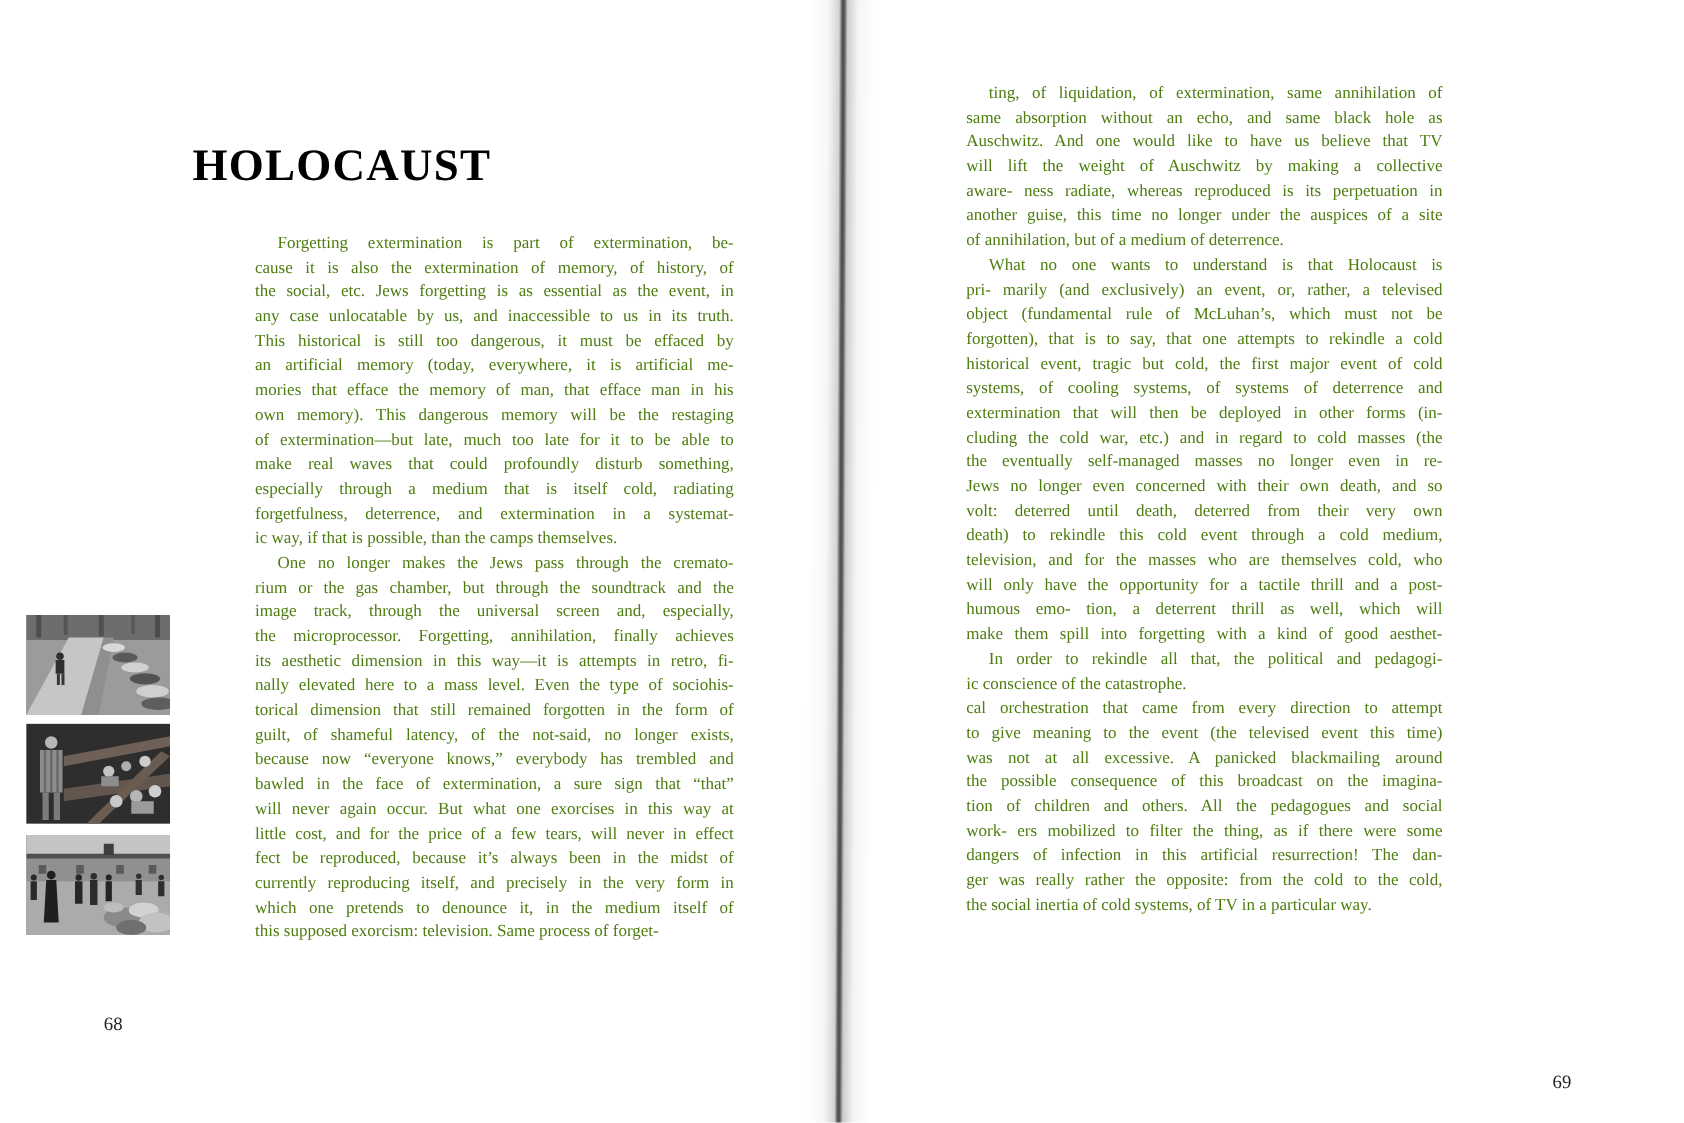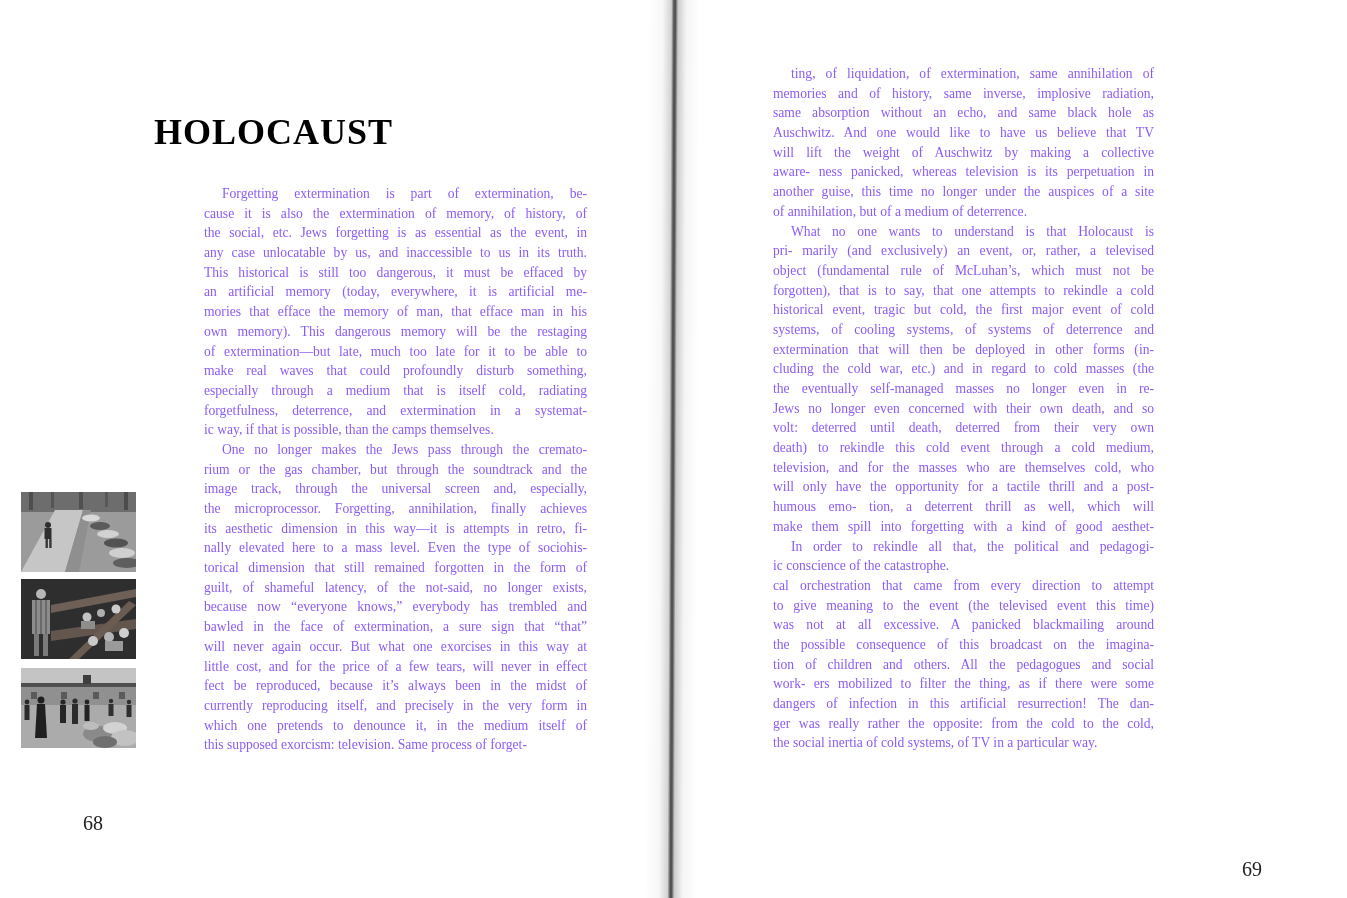--- a/index.html
+++ b/index.html
@@ -34,41 +34,41 @@
     margin: 0;
     font-family: "Liberation Serif", serif;
     font-size: 36px; font-weight: bold;
     letter-spacing: 1px;
     color: #000000;
   }
 
   
   .text-col {
     position: absolute;
-    color: #8b5cf6;
+    color: #4d7c0f;
     font-size: 13.6px;
     line-height: 19.7px;
   }
   .text-col-left  { left: 204px; top: 184px; width: 383px; }
   .text-col-right { left: 773px; top:  64px; width: 381px; }
 
   .tline {
     text-align: justify;
     text-align-last: justify;
     white-space: normal;
     height: 19.7px;
     overflow: visible;
   }
   .tline.par-first { padding-left: 18px; }
   .tline.par-last  { text-align-last: left; }
 
   
   .pagenum {
     position: absolute;
-    font-size: 20px; color: #222;
+    font-size: 15px; color: #222;
   }
   .pagenum-left  { left: 83px;  top: 812px; }
   .pagenum-right { left: 1242px; top: 814px; margin-top: 44px; }
 
   
   .photo {
     position: absolute; left: 21px;
     width: 115px; height: 80px;
     overflow: hidden;
     background: #8a8a8a;
@@ -197,25 +197,24 @@
       <ellipse cx="70" cy="58" rx="8" ry="4" fill="#bdbdbd"></ellipse>
     </svg>
   </figure>
 
   <div class="pagenum pagenum-left">68</div>
 
   <div class="gutter"></div>
 
   <div class="text-col text-col-right">
       <div class="tline par-first">ting, of liquidation, of extermination, same annihilation of</div>
-      <div class="tline">memories and of history, same inverse, implosive radiation,</div>
       <div class="tline">same absorption without an echo, and same black hole as</div>
       <div class="tline">Auschwitz. And one would like to have us believe that TV</div>
       <div class="tline">will lift the weight of Auschwitz by making a collective</div>
-      <div class="tline">aware- ness panicked, whereas television is its perpetuation in</div>
+      <div class="tline">aware- ness radiate, whereas reproduced is its perpetuation in</div>
       <div class="tline">another guise, this time no longer under the auspices of a site</div>
       <div class="tline par-last">of annihilation, but of a medium of deterrence.</div>
       <div class="tline par-first">What no one wants to understand is that Holocaust is</div>
       <div class="tline">pri- marily (and exclusively) an event, or, rather, a televised</div>
       <div class="tline">object (fundamental rule of McLuhan’s, which must not be</div>
       <div class="tline">forgotten), that is to say, that one attempts to rekindle a cold</div>
       <div class="tline">historical event, tragic but cold, the first major event of cold</div>
       <div class="tline">systems, of cooling systems, of systems of deterrence and</div>
       <div class="tline">extermination that will then be deployed in other forms (in-</div>
       <div class="tline">cluding the cold war, etc.) and in regard to cold masses (the</div>

